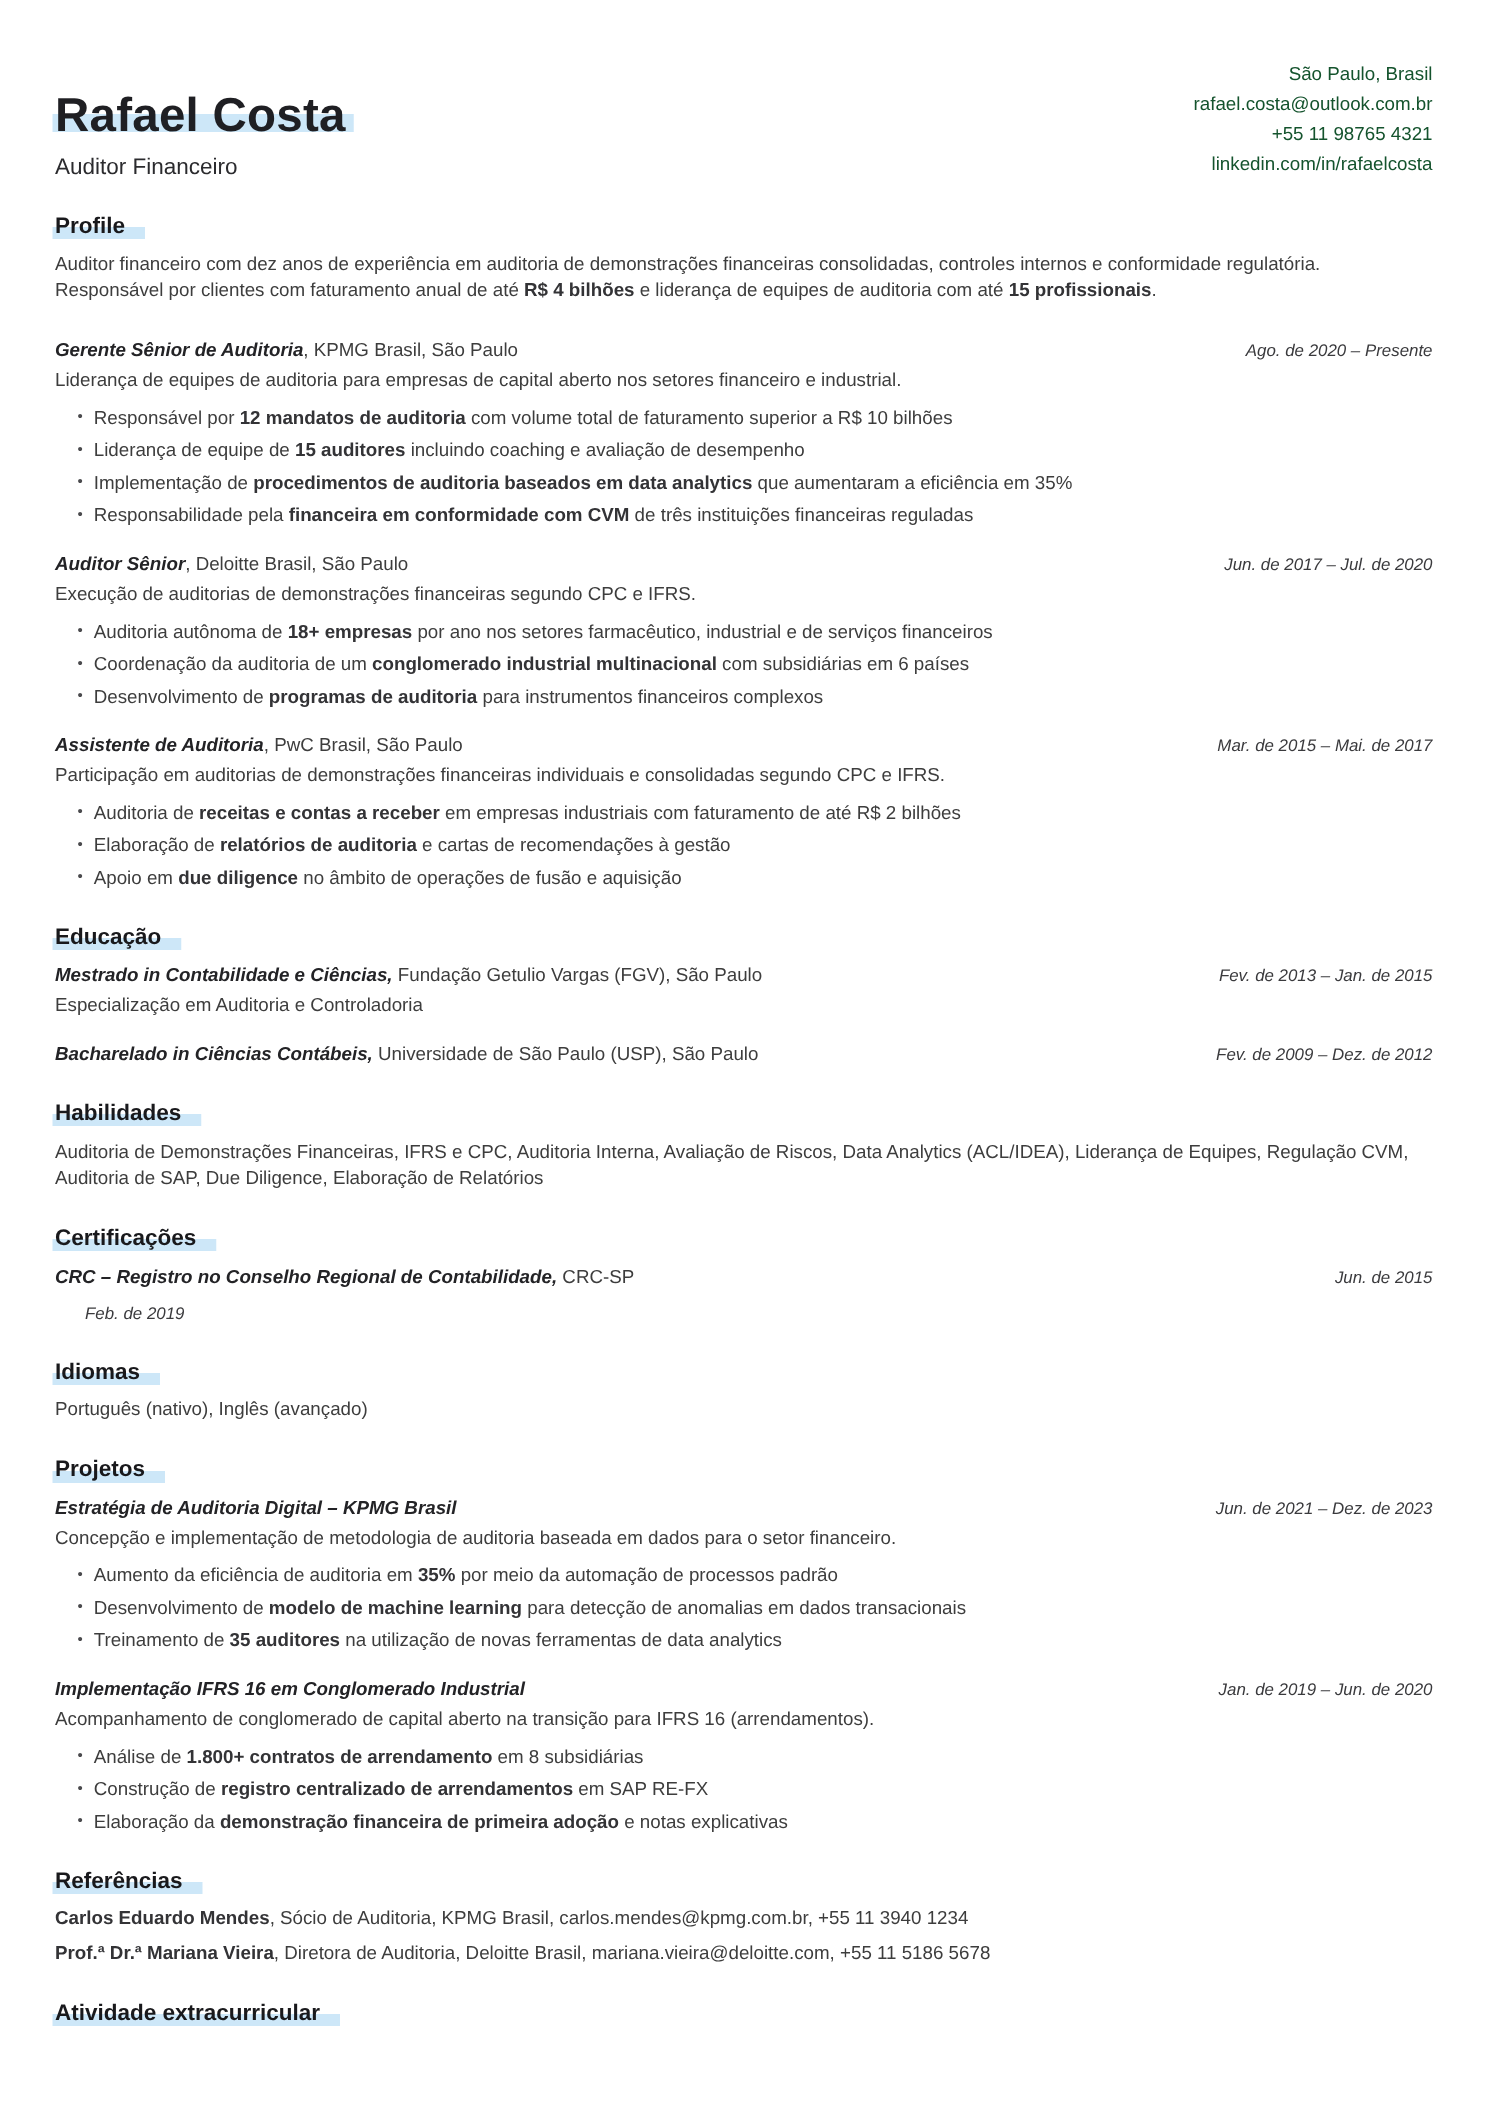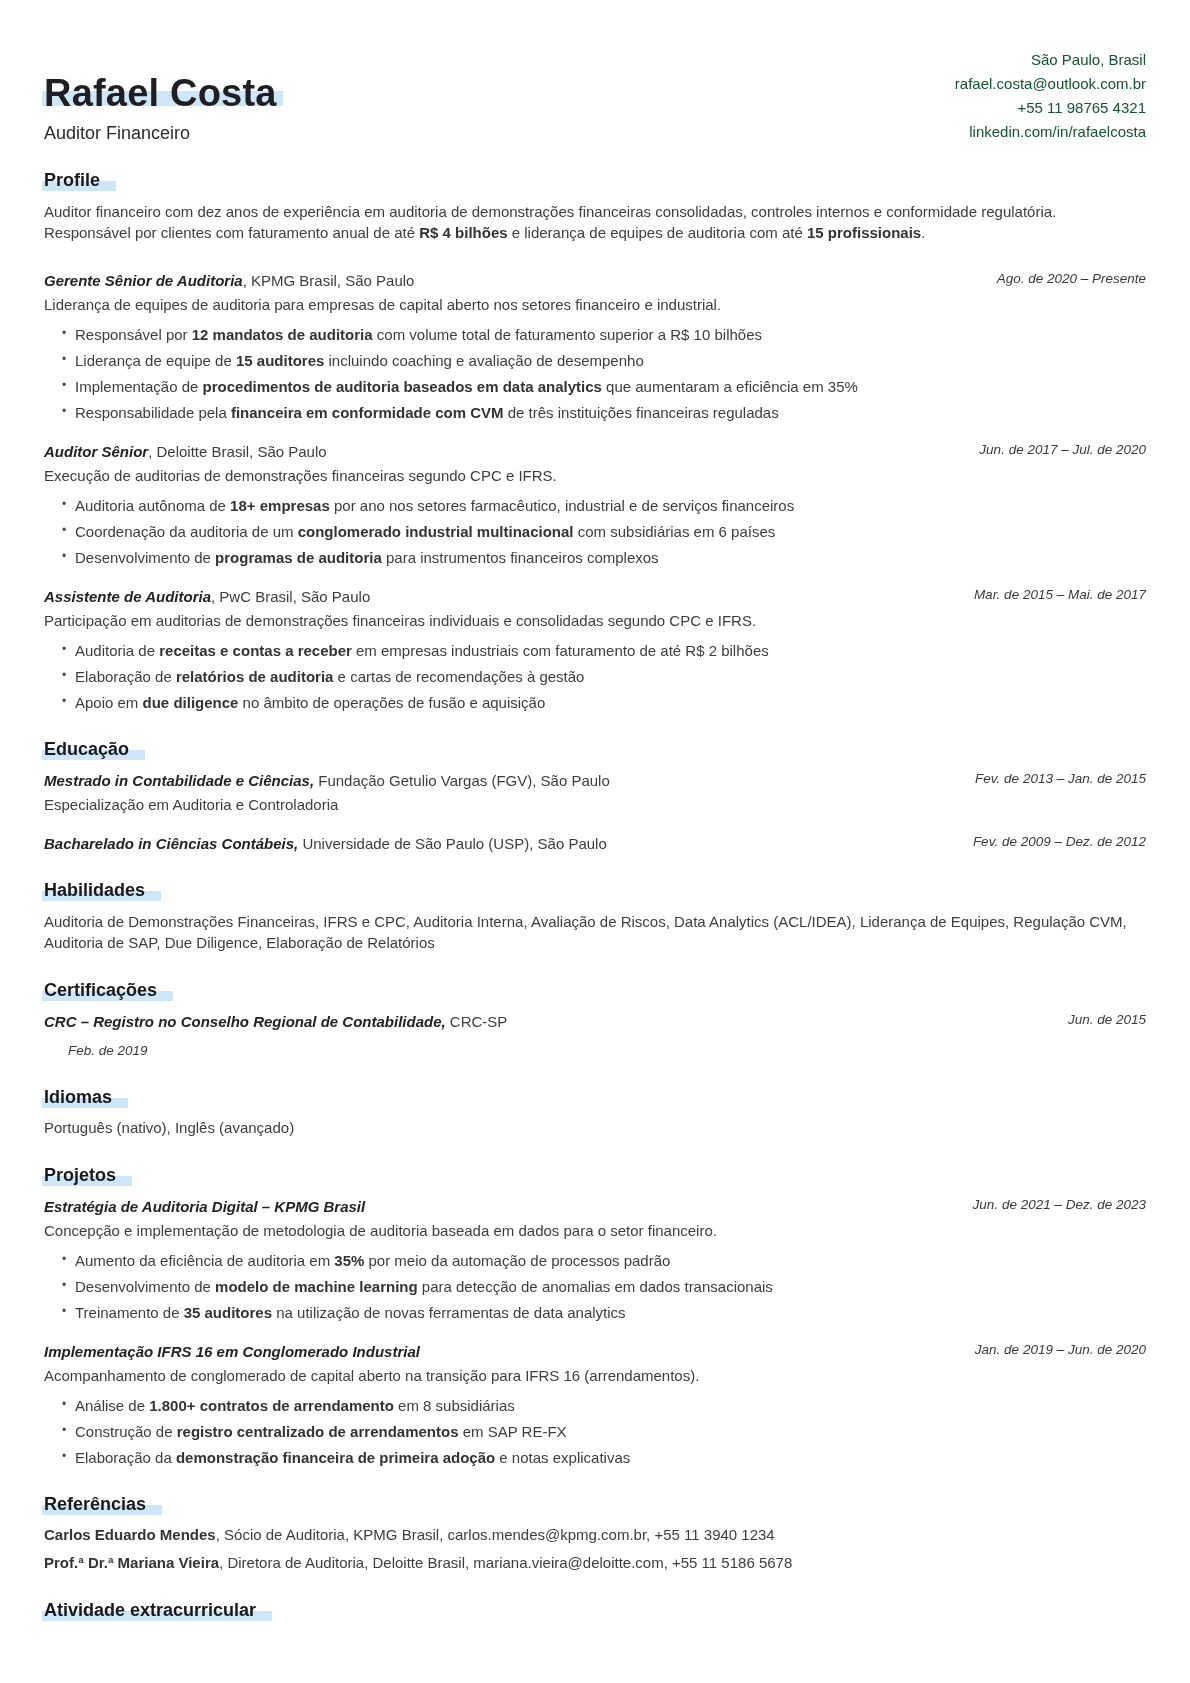--- a/index.html
+++ b/index.html
@@ -65,21 +65,21 @@
     font-size:15px;
     line-height:1.45;
   }
   .b{font-weight:700;color:#333336;}
   
   .entry{margin-bottom:18px;}
   .entry.compact{margin-bottom:10px;}
   .entry-row{
     display:flex;
     justify-content:space-between;
-    align-items:flex-start;
+    align-items:flex-end;
     font-size:15px;
     line-height:1.4;
     gap:36px;
   }
   .entry-left{flex:1 1 auto;}
   .entry-title{font-weight:700;font-style:italic;color:#232326;}
   .entry-sub{color:var(--body);}
   .entry-date{
     flex:0 0 auto;
     margin-left:24px;

